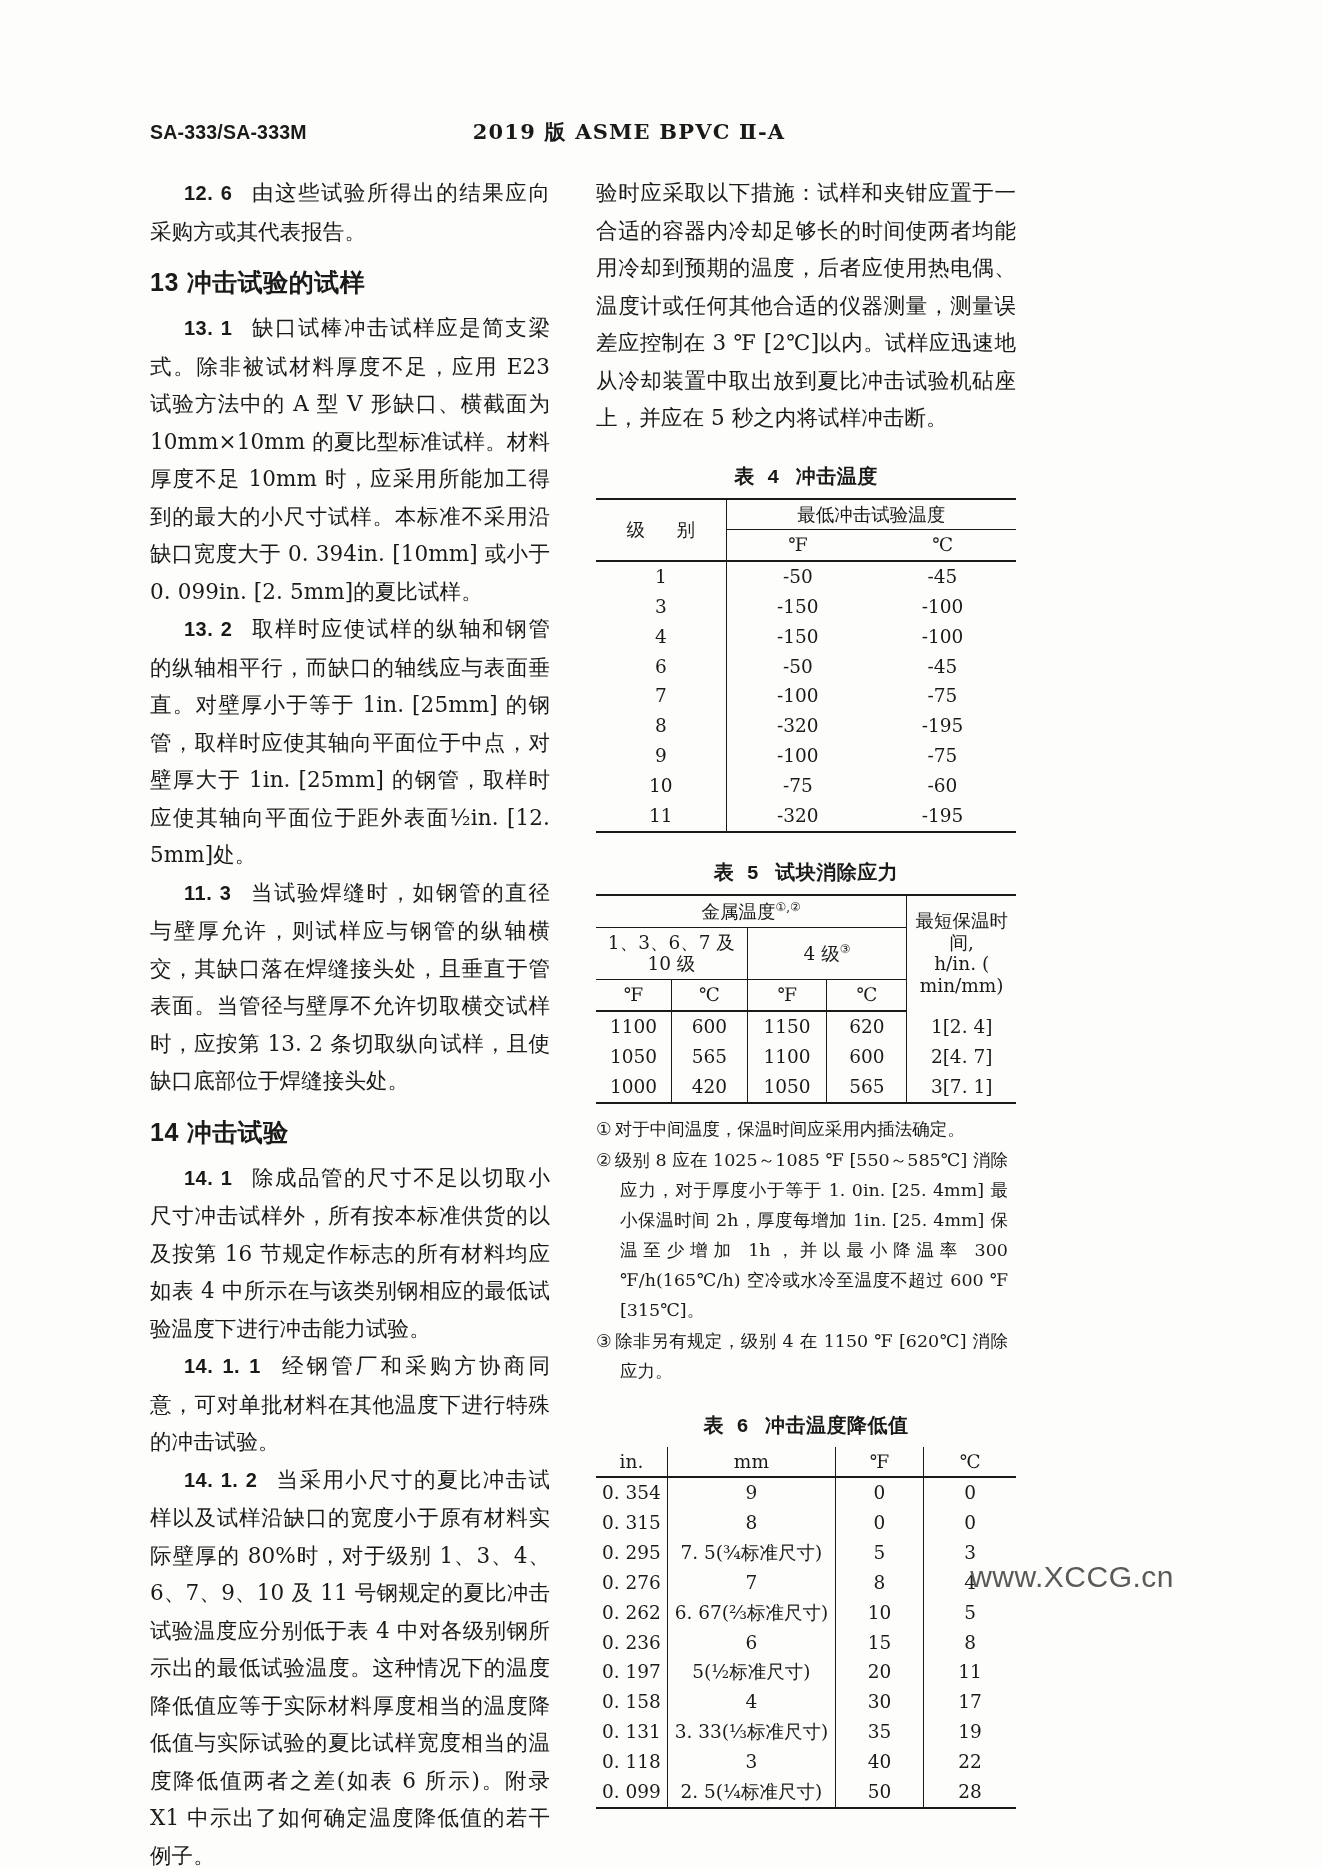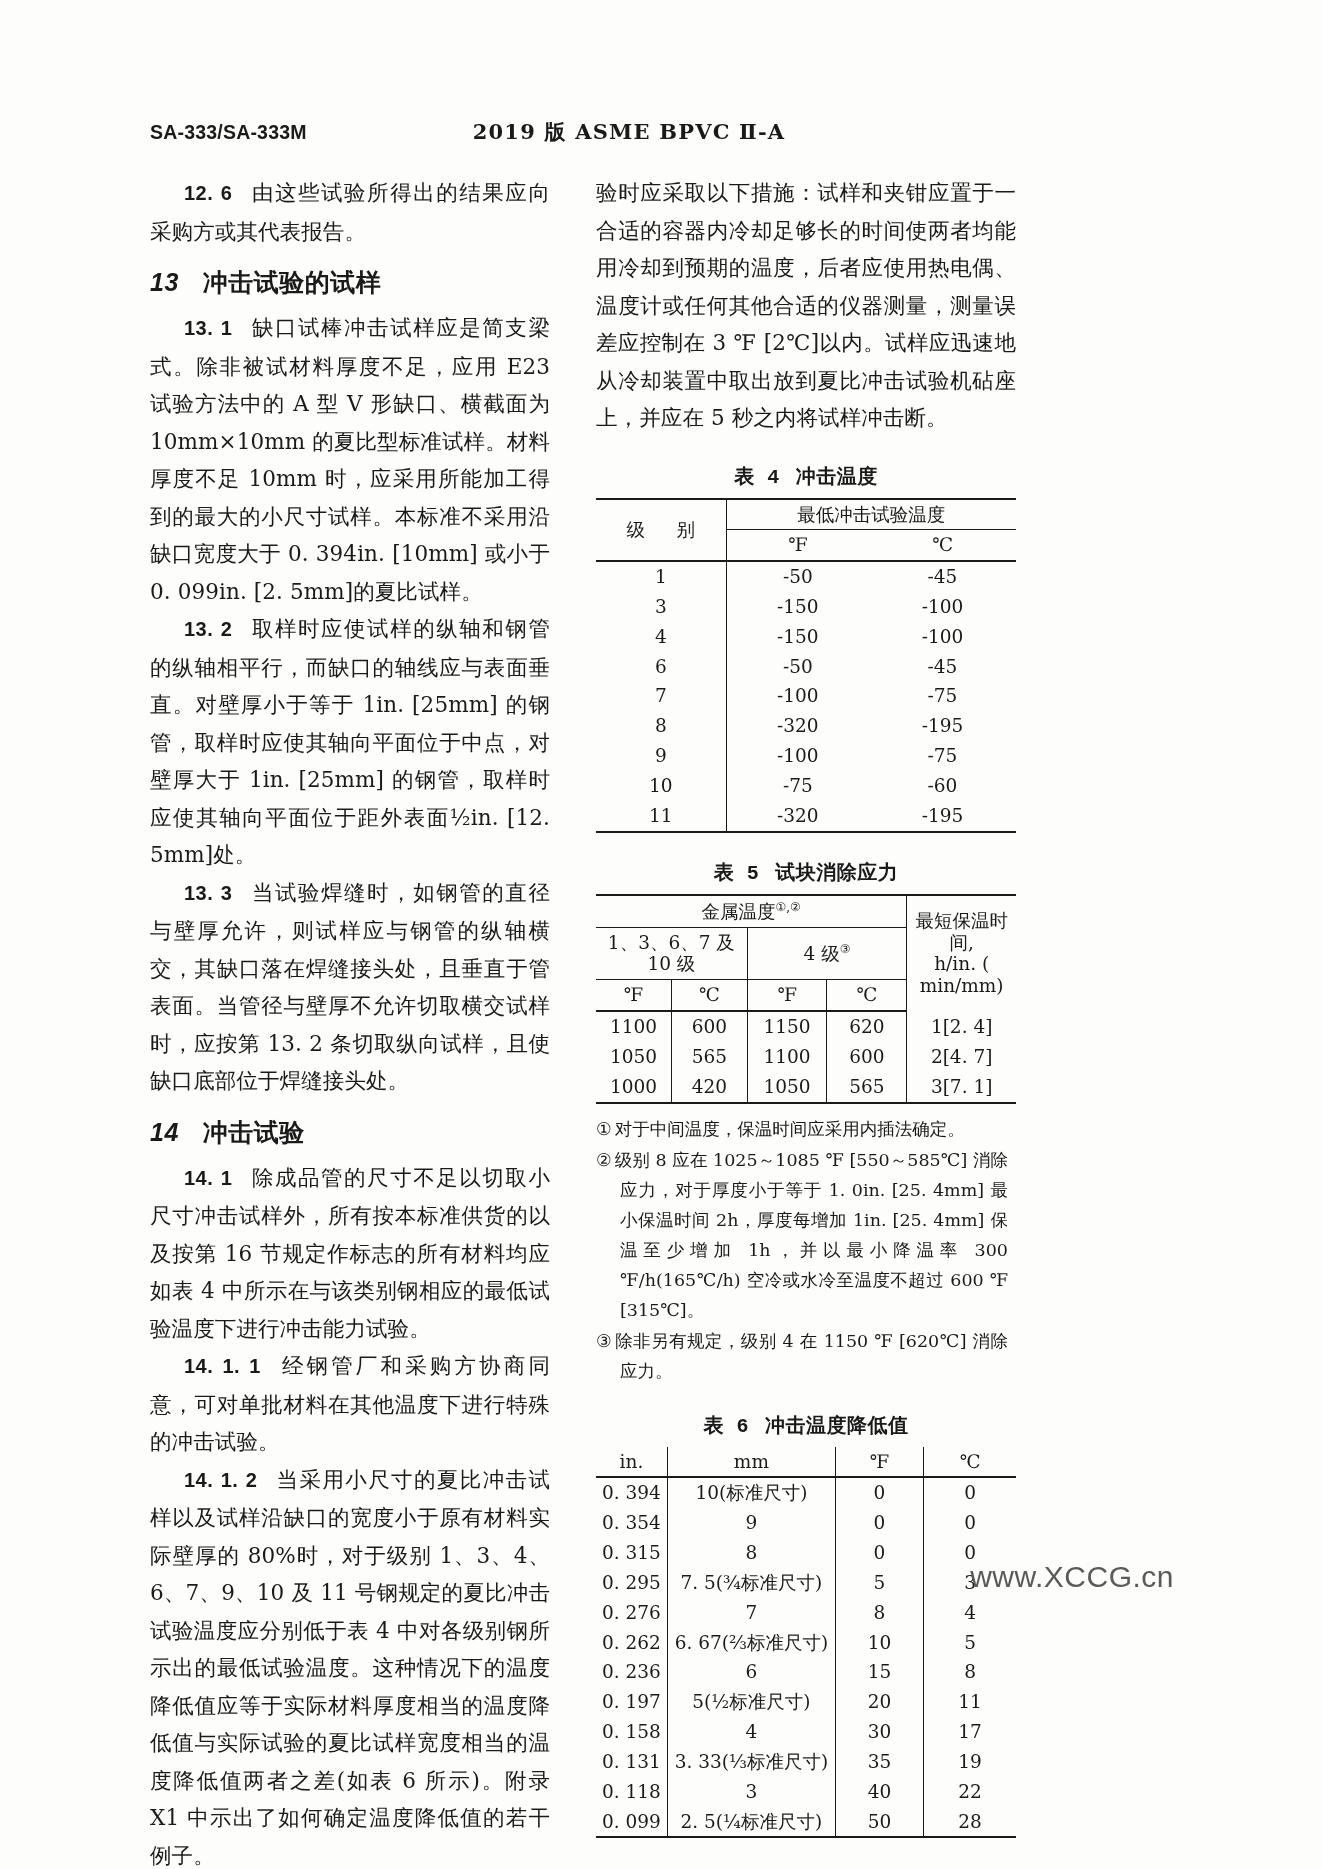--- a/index.html
+++ b/index.html
@@ -55,21 +55,21 @@
   p.para .ind{display:inline-block;width:34px;}
   p.para .gap{display:inline-block;width:18px;}
 
   h2.sect{
     margin:16px 0 10px 0;
     font-family:"Liberation Sans","DejaVu Sans",sans-serif;
     font-weight:700;
     font-size:25px;
     letter-spacing:.5px;
   }
-  h2.sect .sn{margin-right:24px;font-style:italic;}
+  h2.sect .sn{margin-right:8px;}
 
   
   .tcap{
     text-align:center;
     font-family:"Liberation Sans","DejaVu Sans",sans-serif;
     font-weight:700;
     font-size:20px;
     margin:26px 0 8px 0;
     letter-spacing:.5px;
   }
@@ -131,21 +131,21 @@
     <div class="col left">
 
       <p class="para"><span class="ind"></span><span class="num">12. 6</span><span class="gap"></span><span>由这些试验所得出的结果应向采购方或其代表报告。</span></p>
 
       <h2 class="sect"><span class="sn">13</span><span>冲击试验的试样</span></h2>
 
       <p class="para"><span class="ind"></span><span class="num">13. 1</span><span class="gap"></span><span>缺口试棒冲击试样应是简支梁式。除非被试材料厚度不足，应用 E23 试验方法中的 A 型 V 形缺口、横截面为 10mm×10mm 的夏比型标准试样。材料厚度不足 10mm 时，应采用所能加工得到的最大的小尺寸试样。本标准不采用沿缺口宽度大于 0. 394in. [10mm] 或小于 0. 099in. [2. 5mm]的夏比试样。</span></p>
 
       <p class="para"><span class="ind"></span><span class="num">13. 2</span><span class="gap"></span><span>取样时应使试样的纵轴和钢管的纵轴相平行，而缺口的轴线应与表面垂直。对壁厚小于等于 1in. [25mm] 的钢管，取样时应使其轴向平面位于中点，对壁厚大于 1in. [25mm] 的钢管，取样时应使其轴向平面位于距外表面½in. [12. 5mm]处。</span></p>
 
-      <p class="para"><span class="ind"></span><span class="num">13. 3</span><span class="gap"></span><span>当试验焊缝时，如钢管的直径与壁厚允许，则试样应与钢管的纵轴横交，其缺口落在焊缝接头处，且垂直于管表面。当管径与壁厚不允许切取横交试样时，应按第 13. 2 条切取纵向试样，且使缺口底部位于焊缝接头处。</span></p>
+      <p class="para"><span class="ind"></span><span class="num">11. 3</span><span class="gap"></span><span>当试验焊缝时，如钢管的直径与壁厚允许，则试样应与钢管的纵轴横交，其缺口落在焊缝接头处，且垂直于管表面。当管径与壁厚不允许切取横交试样时，应按第 13. 2 条切取纵向试样，且使缺口底部位于焊缝接头处。</span></p>
 
       <h2 class="sect"><span class="sn">14</span><span>冲击试验</span></h2>
 
       <p class="para"><span class="ind"></span><span class="num">14. 1</span><span class="gap"></span><span>除成品管的尺寸不足以切取小尺寸冲击试样外，所有按本标准供货的以及按第 16 节规定作标志的所有材料均应如表 4 中所示在与该类别钢相应的最低试验温度下进行冲击能力试验。</span></p>
 
       <p class="para"><span class="ind"></span><span class="num">14. 1. 1</span><span class="gap"></span><span>经钢管厂和采购方协商同意，可对单批材料在其他温度下进行特殊的冲击试验。</span></p>
 
       <p class="para"><span class="ind"></span><span class="num">14. 1. 2</span><span class="gap"></span><span>当采用小尺寸的夏比冲击试样以及试样沿缺口的宽度小于原有材料实际壁厚的 80%时，对于级别 1、3、4、6、7、9、10 及 11 号钢规定的夏比冲击试验温度应分别低于表 4 中对各级别钢所示出的最低试验温度。这种情况下的温度降低值应等于实际材料厚度相当的温度降低值与实际试验的夏比试样宽度相当的温度降低值两者之差(如表 6 所示)。附录 X1 中示出了如何确定温度降低值的若干例子。</span></p>
 
     </div>
@@ -272,26 +272,20 @@
         <thead>
           <tr>
             <th class="bbot" style="width:17%">in.</th>
             <th class="bbot vl" style="width:40%">mm</th>
             <th class="bbot vl" style="width:21%">℉</th>
             <th class="bbot vl" style="width:22%">℃</th>
           </tr>
         </thead>
         <tbody>
           <tr>
-              <td>0. 394</td>
-              <td class="vl">10(标准尺寸)</td>
-              <td class="vl">0</td>
-              <td class="vl">0</td>
-            </tr>
-          <tr>
               <td>0. 354</td>
               <td class="vl">9</td>
               <td class="vl">0</td>
               <td class="vl">0</td>
             </tr>
           <tr>
               <td>0. 315</td>
               <td class="vl">8</td>
               <td class="vl">0</td>
               <td class="vl">0</td>

